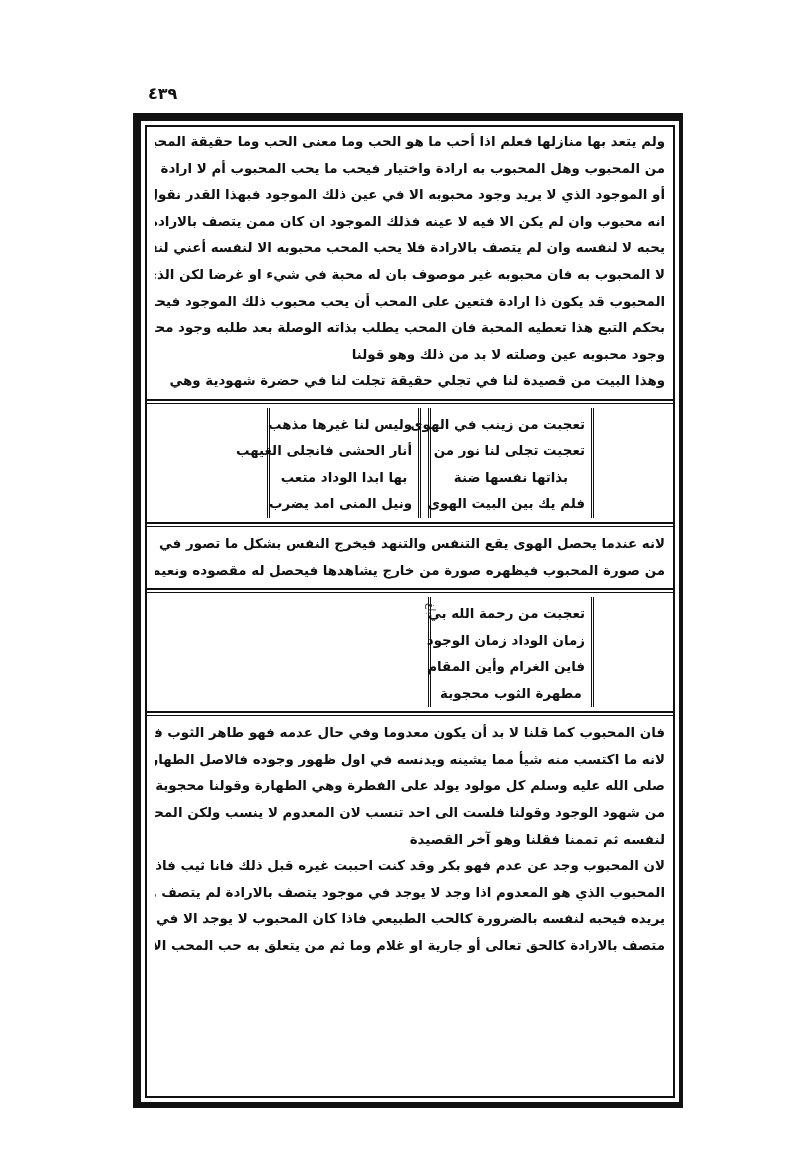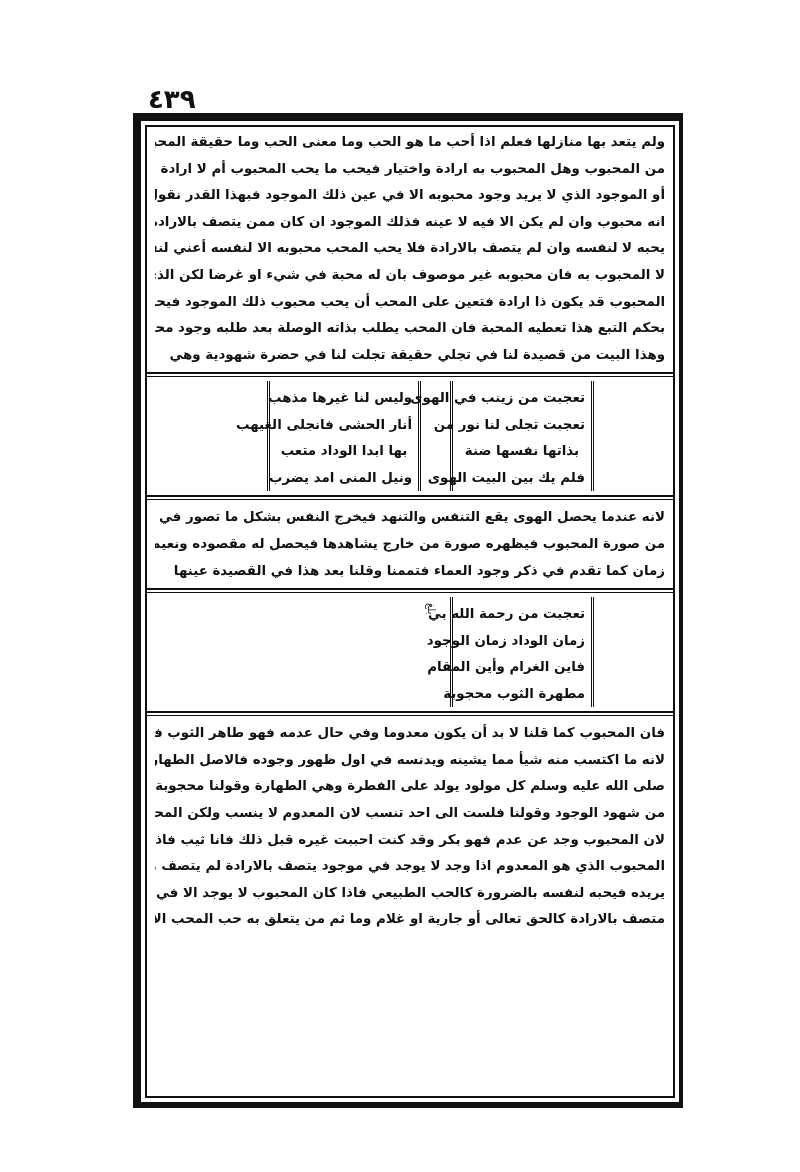--- a/index.html
+++ b/index.html
@@ -12,21 +12,21 @@
       height: 1172px;
       position: relative;
       overflow: hidden;
       font-family: "DejaVu Sans", sans-serif;
       color: #111111;
     }
     .page-number {
       position: absolute;
       top: 84px;
       left: 148px;
-      font-size: 26px;
+      font-size: 16px;
       font-weight: bold;
       direction: rtl;
       letter-spacing: 1px;
     }
     .frame {
       position: absolute;
       left: 133px;
       top: 113px;
       width: 550px;
       height: 995px;
@@ -95,21 +95,21 @@
       border-left: 3px double #111;
       border-right: 3px double #111;
       padding: 4px 6px;
       font-size: 13.4px;
       font-weight: bold;
       line-height: 26.5px;
       text-align: center;
     }
     .poem-col.right {
       right: 79px;
-      width: 144px;
+      width: 166px;
     }
     .poem-col.left {
       right: 252px;
       width: 154px;
     }
     .poem-line {
       display: block;
       white-space: nowrap;
     }
     .margin-note {
@@ -131,20 +131,21 @@
 
     <div class="prose">
       <span class="line">ولم يتعد بها منازلها فعلم اذا أحب ما هو الحب وما معنى الحب وما حقيقة المحبوب وما يريد</span>
       <span class="line">من المحبوب وهل المحبوب به ارادة واختيار فيحب ما يحب المحبوب أم لا ارادة له فلا يحب الا نفسه</span>
       <span class="line">أو الموجود الذي لا يريد وجود محبوبه الا في عين ذلك الموجود فبهذا القدر نقول في الموجود</span>
       <span class="line">انه محبوب وان لم يكن الا فيه لا عينه فذلك الموجود ان كان ممن يتصف بالارادة فيمكن ان</span>
       <span class="line">يحبه لا لنفسه وان لم يتصف بالارادة فلا يحب المحب محبوبه الا لنفسه أعني لنفس المحب</span>
       <span class="line">لا المحبوب به فان محبوبه غير موصوف بان له محبة في شيء او غرضا لكن الذي يوجد فيه هذا</span>
       <span class="line">المحبوب قد يكون ذا ارادة فتعين على المحب أن يحب محبوب ذلك الموجود فيحبه له ولكن</span>
       <span class="line">بحكم التبع هذا تعطيه المحبة فان المحب يطلب بذاته الوصلة بعد طلبه وجود محبوبه فان عين</span>
+      <span class="line last">وجود محبوبه عين وصلته لا بد من ذلك وهو قولنا</span>
     </div>
 
 
     <div class="prose">
       <span class="line last">وهذا البيت من قصيدة لنا في تجلي حقيقة تجلت لنا في حضرة شهودية وهي</span>
     </div>
 
     <div class="divider"></div>
 
     <div class="poem-block">
@@ -160,21 +161,20 @@
         <span class="poem-line">بها ابدا الوداد متعب</span>
         <span class="poem-line">ونيل المنى امد يضرب</span>
       </div>
     </div>
 
     <div class="divider"></div>
 
     <div class="prose">
       <span class="line">لانه عندما يحصل الهوى يقع التنفس والتنهد فيخرج النفس بشكل ما تصور في نفس المحب</span>
       <span class="line">من صورة المحبوب فيظهره صورة من خارج يشاهدها فيحصل له مقصوده ونعيمها من غير</span>
-      <span class="line last">زمان كما تقدم في ذكر وجود العماء فتممنا وقلنا بعد هذا في القصيدة عينها</span>
     </div>
 
     <div class="divider"></div>
 
     <div class="poem-block">
       <div class="poem-col right">
         <span class="poem-line">تعجبت من رحمة الله بي</span>
         <span class="poem-line">زمان الوداد زمان الوجود</span>
         <span class="poem-line">فاين الغرام وأين المقام</span>
         <span class="poem-line">مطهرة الثوب محجوبة</span>
@@ -182,20 +182,21 @@
       <span class="margin-note">بلغ</span>
     </div>
 
     <div class="divider"></div>
 
     <div class="prose">
       <span class="line">فان المحبوب كما قلنا لا بد أن يكون معدوما وفي حال عدمه فهو طاهر الثوب في اول ما يوجد</span>
       <span class="line">لانه ما اكتسب منه شيأ مما يشينه ويدنسه في اول ظهور وجوده فالاصل الطهارة وهو قوله</span>
       <span class="line">صلى الله عليه وسلم كل مولود يولد على الفطرة وهي الطهارة وقولنا محجوبة هو عدمها الذي قلنا</span>
       <span class="line">من شهود الوجود وقولنا فلست الى احد تنسب لان المعدوم لا ينسب ولكن المحب يطلبه</span>
+      <span class="line last">لنفسه ثم تممنا فقلنا وهو آخر القصيدة</span>
     </div>
 
 
     <div class="prose">
       <span class="line">لان المحبوب وجد عن عدم فهو بكر وقد كنت احببت غيره قبل ذلك فانا ثيب فاذا كان</span>
       <span class="line">المحبوب الذي هو المعدوم اذا وجد لا يوجد في موجود يتصف بالارادة لم يتصف هذا المحب بانه</span>
       <span class="line">يريده فيحبه لنفسه بالضرورة كالحب الطبيعي فاذا كان المحبوب لا يوجد الا في موجود</span>
       <span class="line last">متصف بالارادة كالحق تعالى أو جارية او غلام وما ثم من يتعلق به حب المحب الا من ذكرناه</span>
     </div>
 

